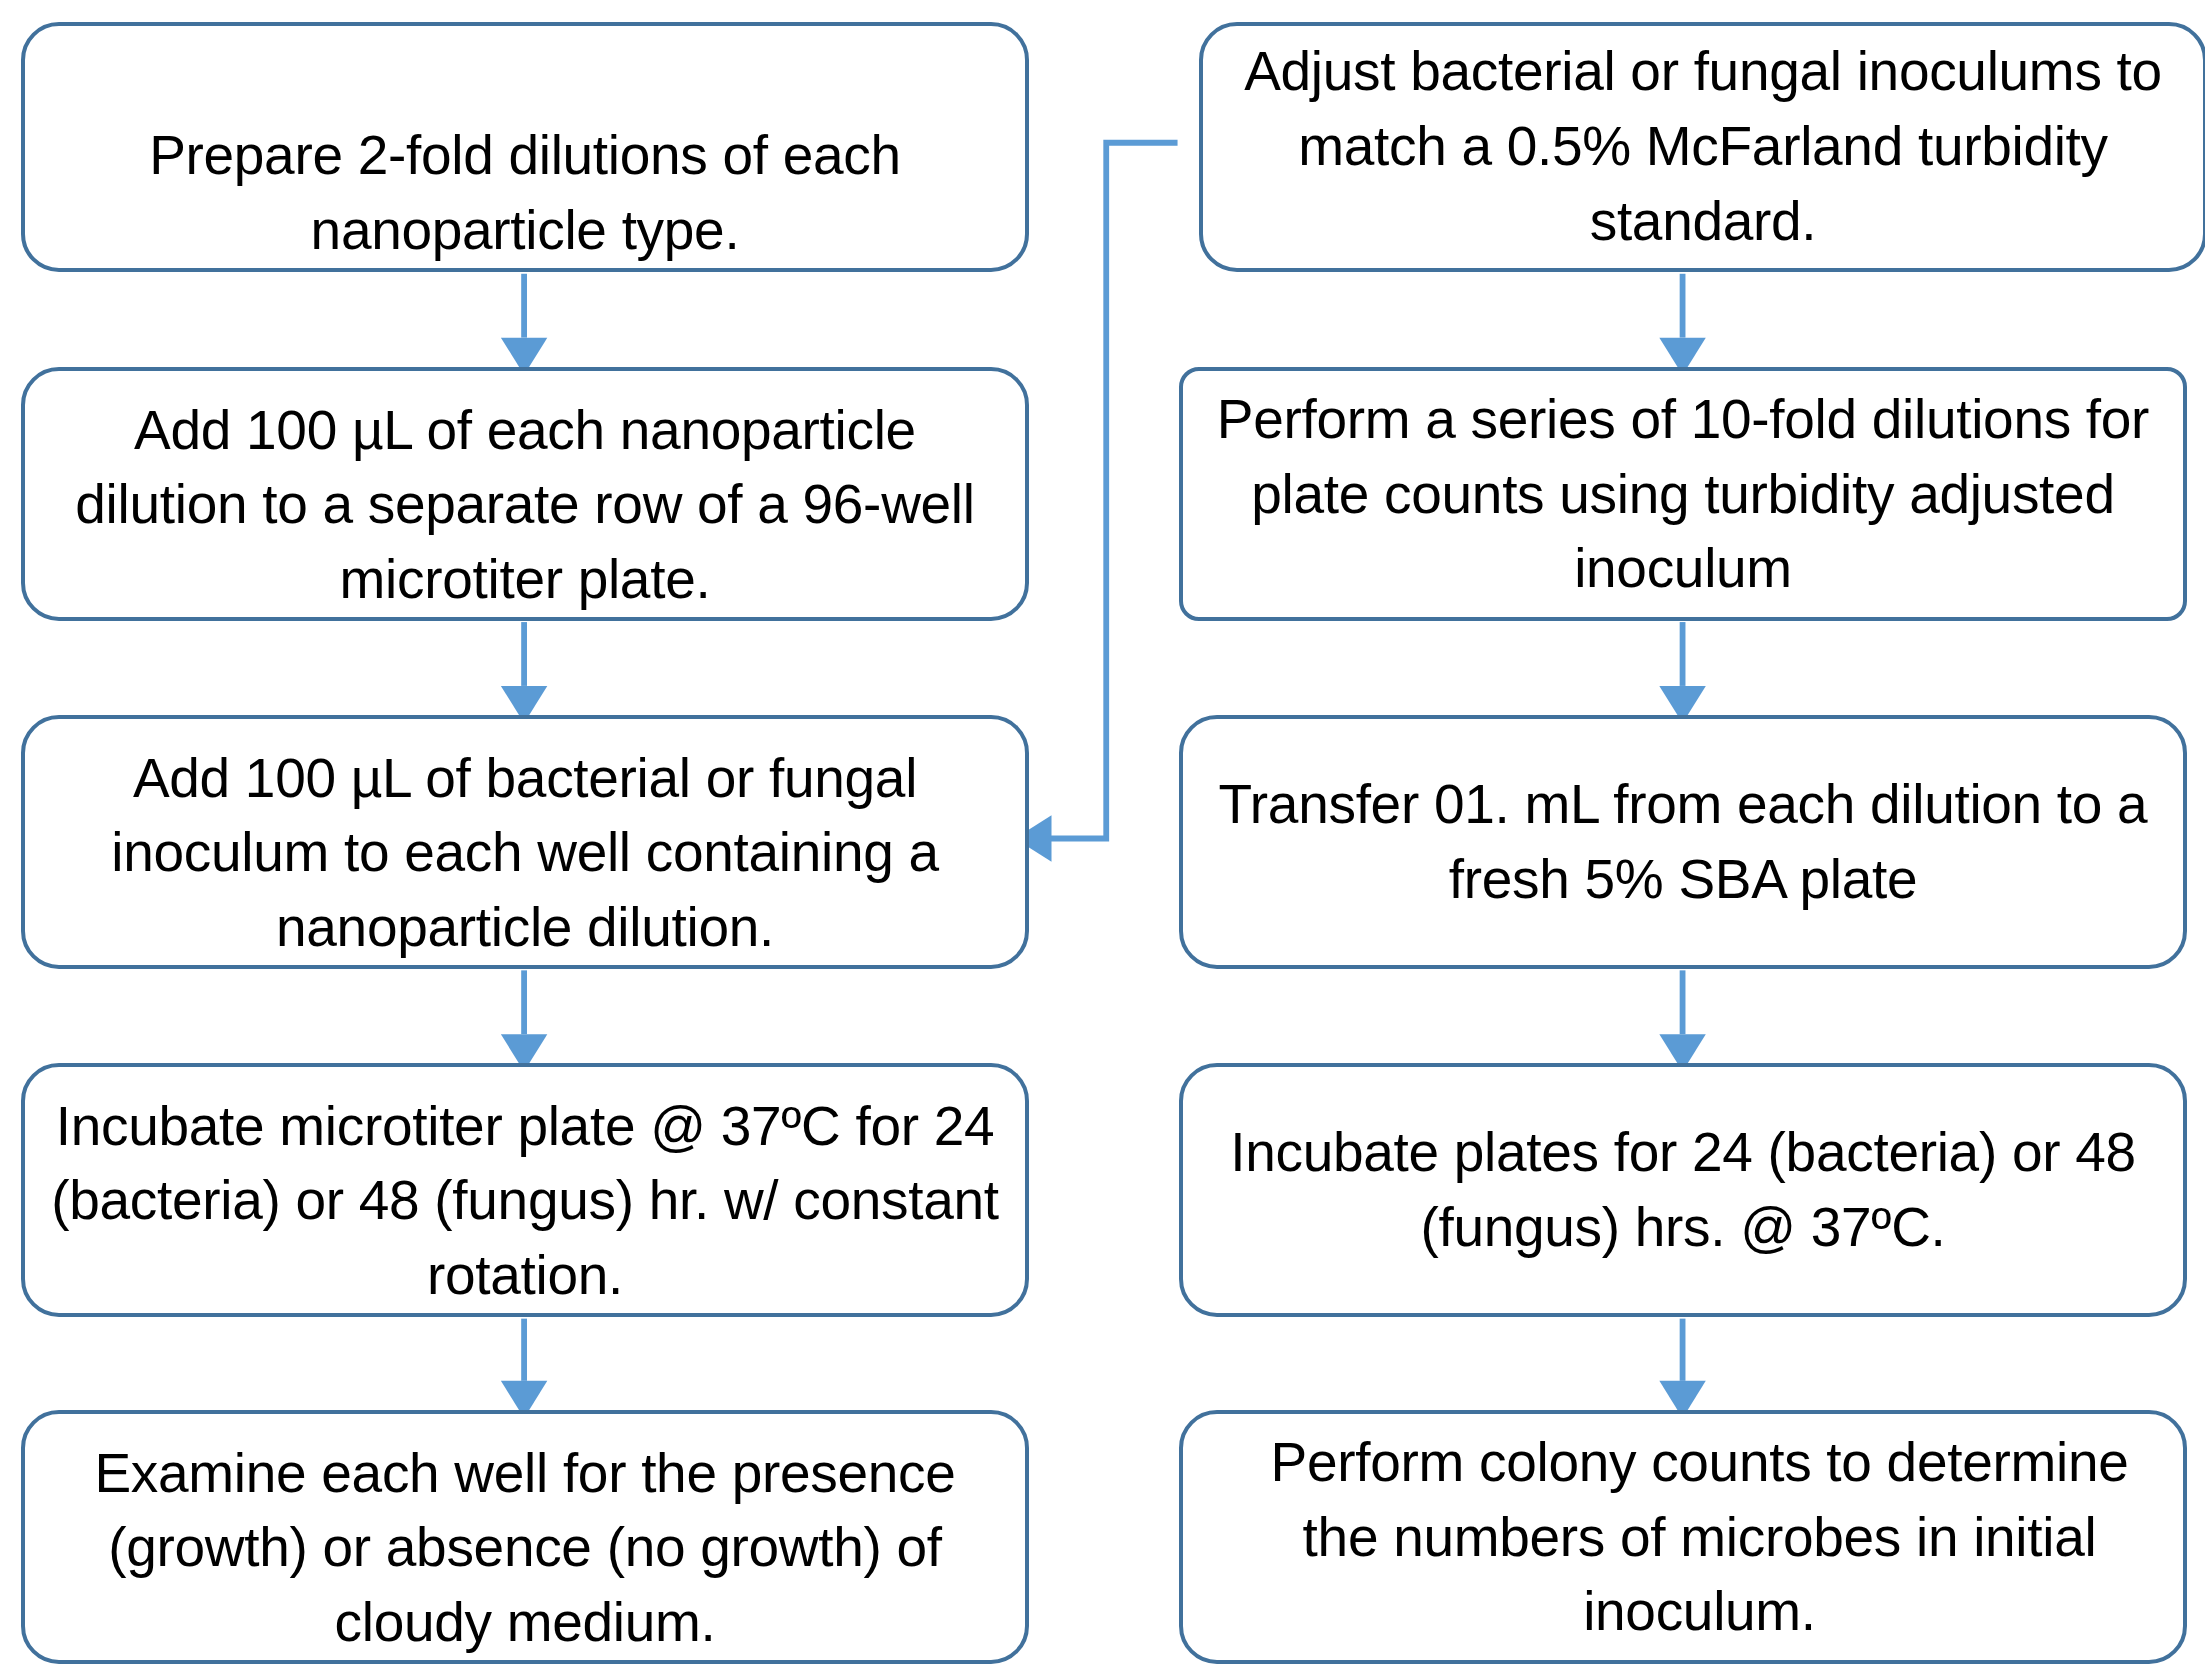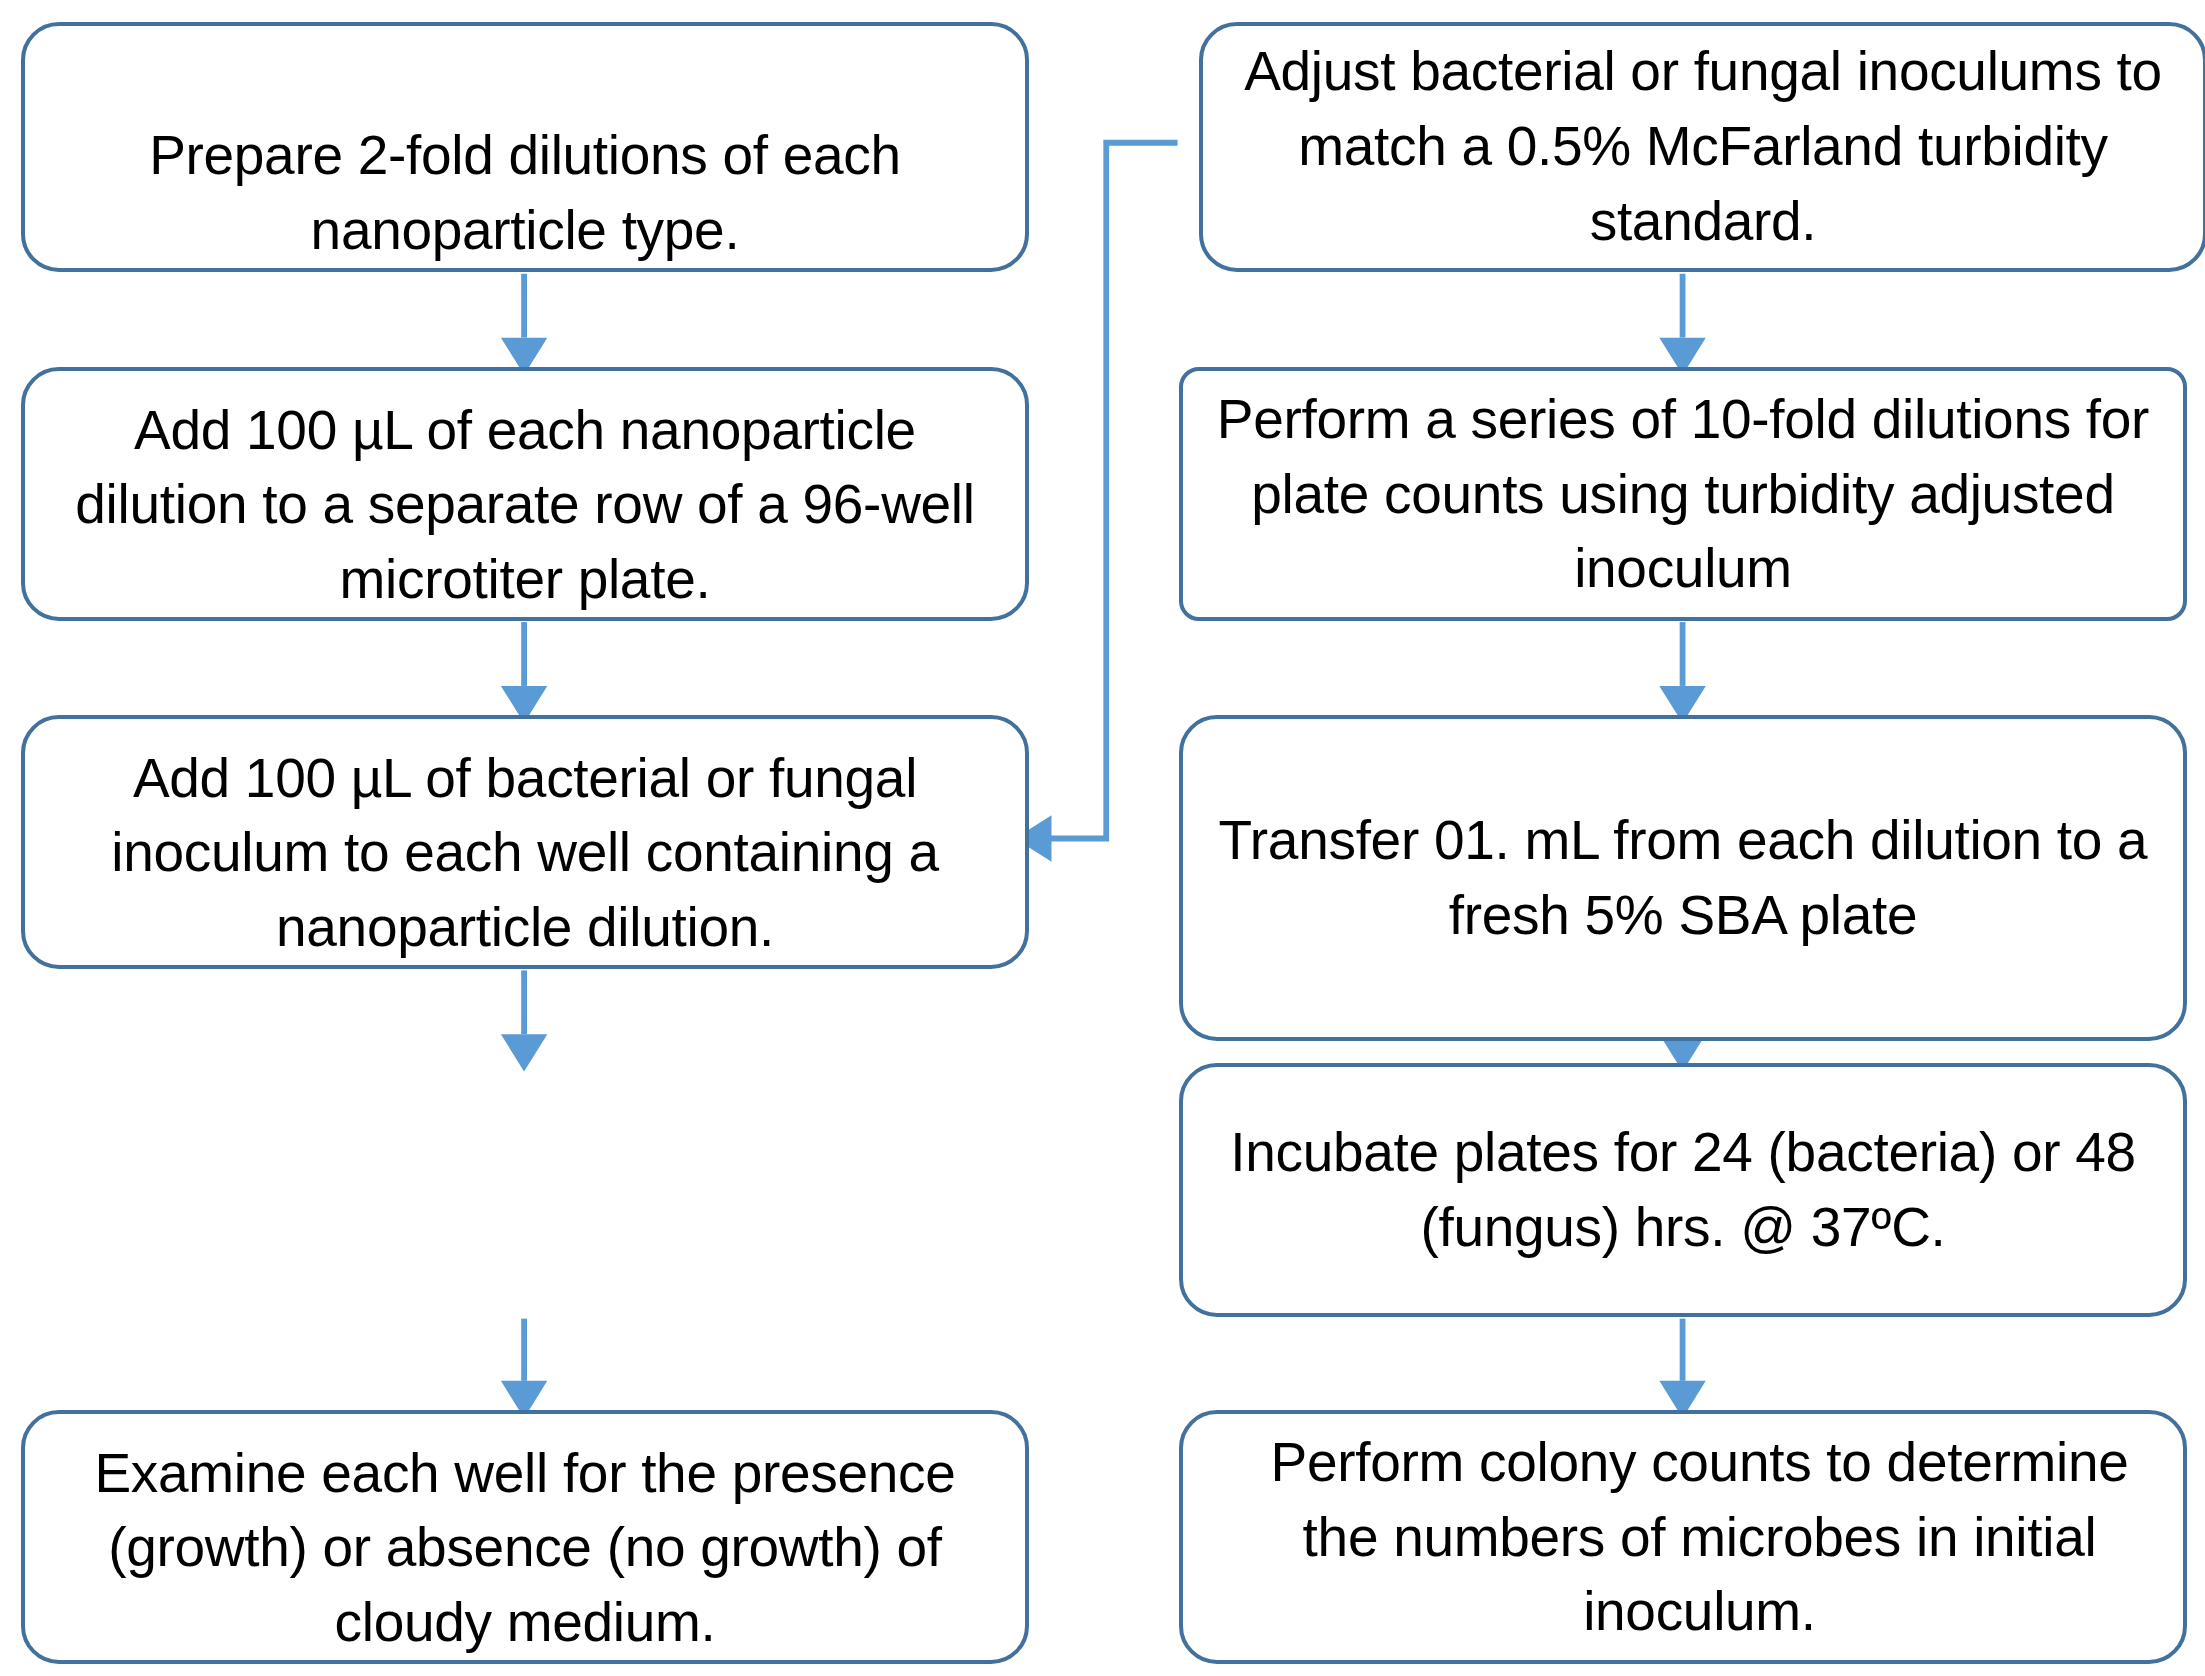--- a/index.html
+++ b/index.html
@@ -55,21 +55,21 @@
   .col-right { left: 1179px; width: 1008px; }
 
   .row-1 { top: 21.6px;   height: 250px; }
   .row-2 { top: 367px;  height: 254px; }
   .row-3 { top: 715px;  height: 254px; }
   .row-4 { top: 1063px; height: 254px; }
   .row-5 { top: 1410px; height: 254px; }
 
   .r-row-1 { top: 21.6px;   height: 250px; margin-left: 20px; }
   .r-row-2 { top: 367px;  height: 254px; border-radius: 20px; }
-  .r-row-3 { top: 715px;  height: 326px; }
+  .r-row-3 { top: 715px;  height: 254px; }
   .r-row-4 { top: 1063px; height: 254px; }
   .r-row-5 { top: 1410px; height: 254px; padding-left: 33px; }
 </style>
 </head>
 <body>
 
 <div id="flowchart">
 
   <svg id="connector-layer" viewBox="0 0 2659 2022" width="2205" height="1677" xmlns="http://www.w3.org/2000/svg">
     <defs>
@@ -126,20 +126,23 @@
   </div>
 
   <div class="node col-left row-2">
     <span class="node-text">Add 100 µL of each nanoparticle dilution to a separate row of a 96-well microtiter plate.</span>
   </div>
 
   <div class="node col-left row-3">
     <span class="node-text">Add 100 µL of bacterial or fungal inoculum to each well containing a nanoparticle dilution.</span>
   </div>
 
+  <div class="node col-left row-4">
+    <span class="node-text">Incubate microtiter plate @ 37ºC for 24 (bacteria) or 48 (fungus) hr. w/ constant rotation.</span>
+  </div>
 
   <div class="node col-left row-5">
     <span class="node-text">Examine each well for the presence (growth) or absence (no growth) of cloudy medium.</span>
   </div>
 
   <div class="node col-right r-row-1">
     <span class="node-text">Adjust bacterial or fungal inoculums to match a 0.5% McFarland turbidity standard.</span>
   </div>
 
   <div class="node col-right r-row-2">

